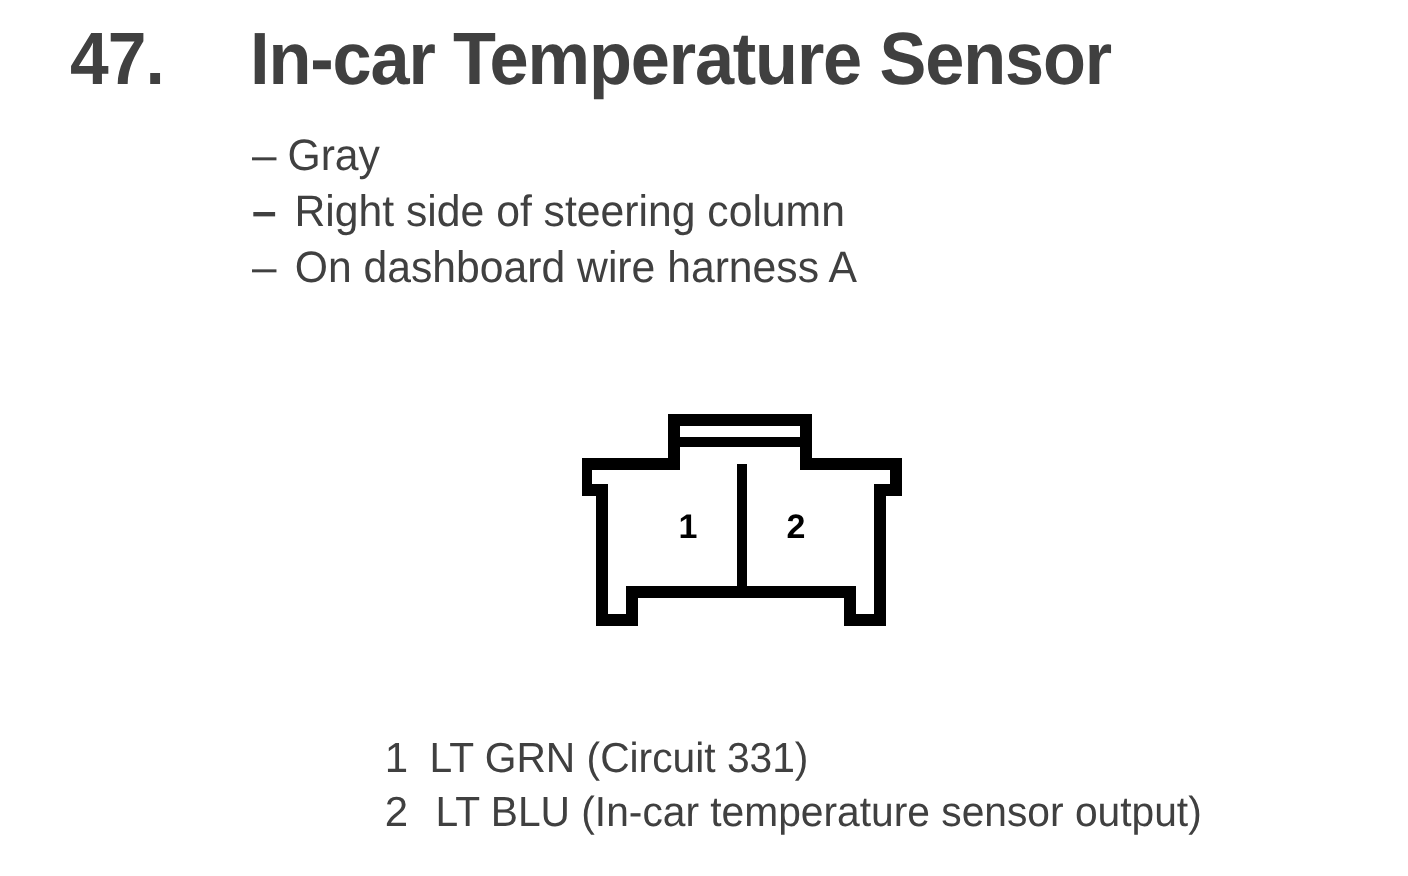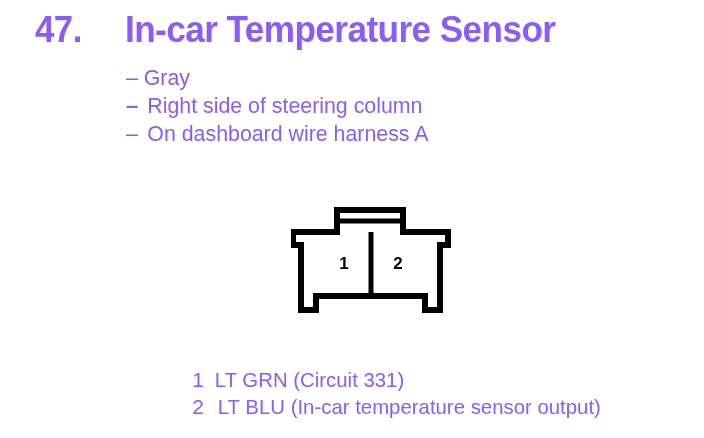--- a/index.html
+++ b/index.html
@@ -8,21 +8,21 @@
     padding: 0;
     background: #ffffff;
   }
   #page {
     position: relative;
     width: 704px;
     height: 438px;
     background: #ffffff;
     overflow: hidden;
     font-family: "Liberation Sans", sans-serif;
-    color: #8b5cf6;
+    color: #404040;
     -webkit-font-smoothing: none;
   }
 
   
   #heading-row {
     position: absolute;
     left: 0;
     top: 8px;
     width: 704px;
     height: 44px;

